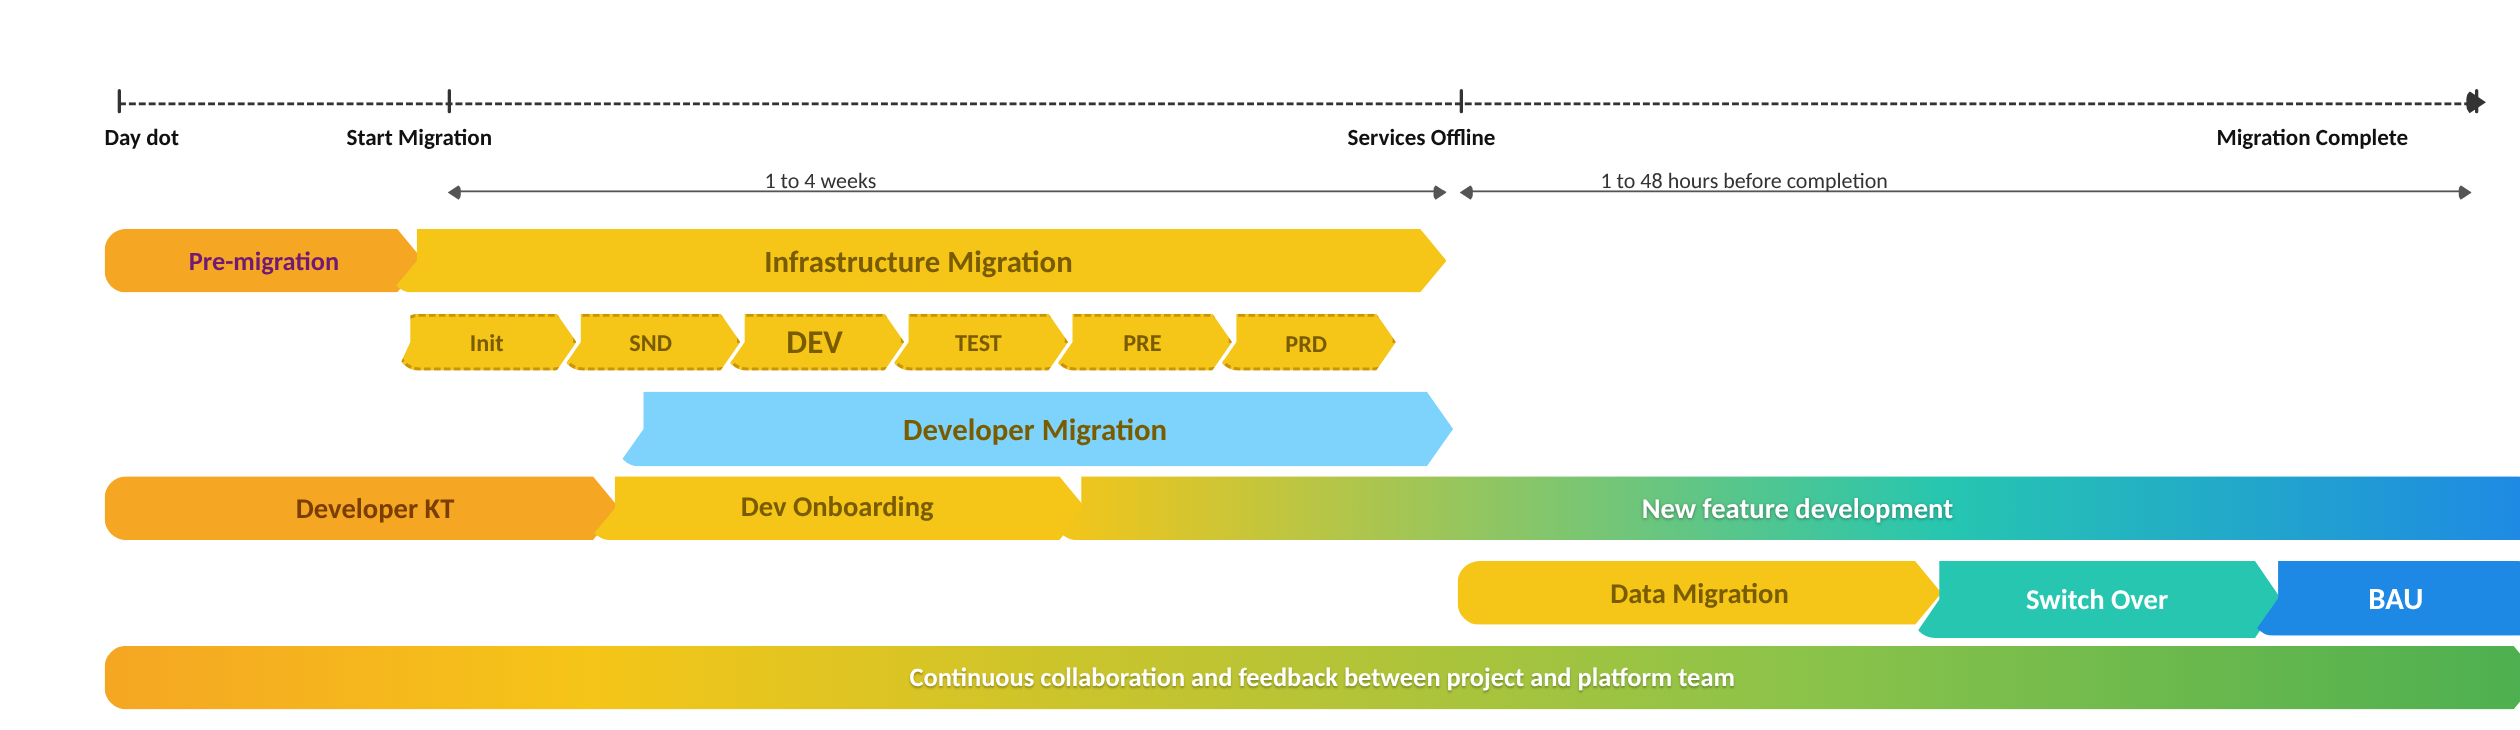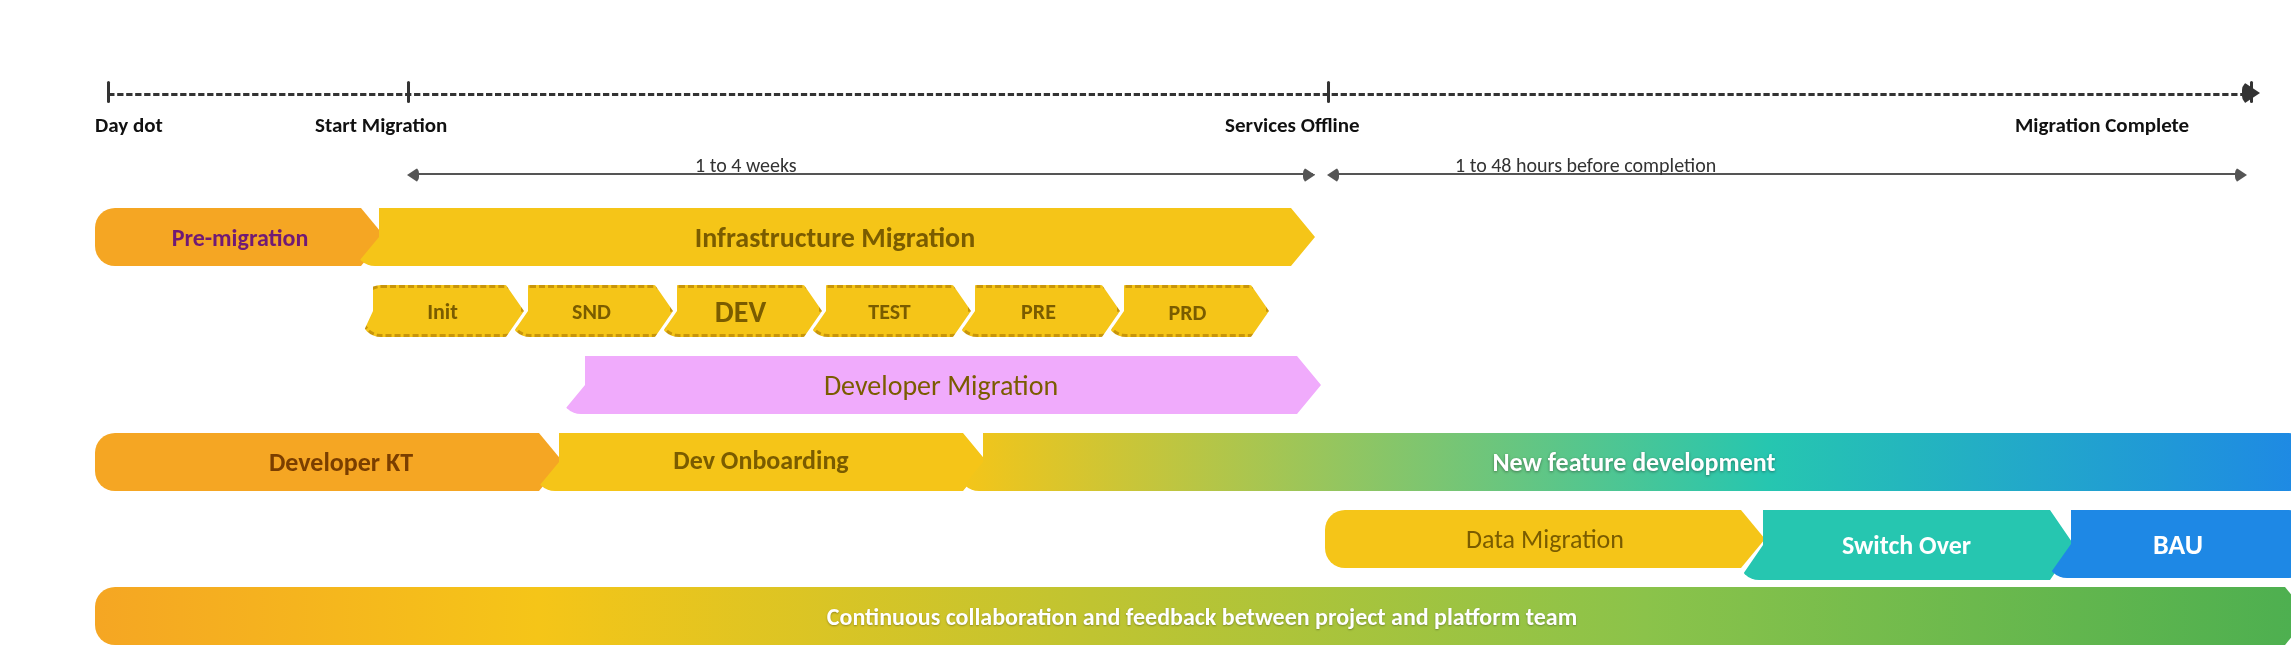--- a/index.html
+++ b/index.html
@@ -181,23 +181,23 @@
       <span>PRE</span>
     </div>
     <div style="position:absolute; left:1011px; top:4px; width:163px; height:52px; background:#F5C518; border:3px dashed #c8950a;
                 clip-path: polygon(18px 0, calc(100% - 18px) 0, 100% 50%, calc(100% - 18px) 100%, 0 100%, 18px 50%);
                 display:flex; justify-content:center; color:#7a5c00; font-size:22px; font-weight:700;">
       <span>PRD</span>
     </div>
   </div>
 
   <div style="position:relative; height:66px; margin-bottom:3px;">
-    <div style="position:absolute; left:466px; top:4px; width:760px; height:58px; background:#f0abfc;
-                clip-path: polygon(24px 0, calc(100% - 24px) 0, 100% 50%, calc(100% - 24px) 100%, 0 100%, 24px 50%);
-                display:flex; align-items:center; justify-content:center; color:#7a5c00; font-size:28px; font-weight:400;">
+    <div style="position:absolute; left:466px; top:4px; width:760px; height:68px; background:#7dd3fc;
+                clip-path: polygon(24px 0, calc(100% - 24px) 0, 100% 50%, calc(100% - 24px) 100%, 0 100%, 24px 50%);
+                display:flex; align-items:center; justify-content:center; color:#7a5c00; font-size:28px; font-weight:700;">
       <span>Developer Migration</span>
     </div>
   </div>
 
   <div style="position:relative; height:66px; margin-bottom:3px;">
     <div style="position:absolute; left:0; top:4px; width:468px; height:58px; background:#F5A623;
                 clip-path: polygon(0 0, calc(100% - 24px) 0, 100% 50%, calc(100% - 24px) 100%, 0 100%);
                 display:flex; align-items:center; justify-content:center; color:#7a3e00; font-size:26px; font-weight:700;padding-left:24px;">
       <span>Developer KT</span>
     </div>
@@ -210,21 +210,21 @@
                 background: linear-gradient(to right, #F5C518 0%, #26C6B0 60%, #1E88E5 100%);
                 clip-path: polygon(24px 0, 100% 0, 100% 100%, 0 100%, 24px 50%);
                 display:flex; align-items:center; justify-content:center; color:#fff; font-size:26px; font-weight:700; text-shadow: 0 1px 3px rgba(0,0,0,0.4);">
       <span>New feature development</span>
     </div>
   </div>
 
   <div style="position:relative; height:66px; margin-bottom:3px;">
     <div style="position:absolute; left:1230px; top:4px; width:440px; height:58px; background:#F5C518;
                 clip-path: polygon(0 0, calc(100% - 24px) 0, 100% 50%, calc(100% - 24px) 100%, 0 100%);
-                display:flex; align-items:center; justify-content:center; color:#7a5c00; font-size:26px; font-weight:400;">
+                display:flex; align-items:center; justify-content:center; color:#7a5c00; font-size:26px; font-weight:700;">
       <span>Data Migration</span>
     </div>
     <div style="position:absolute; left:1644px; top:4px; width:335px; height:70px; background:#26C6B0;
                 clip-path: polygon(24px 0, calc(100% - 24px) 0, 100% 50%, calc(100% - 24px) 100%, 0 100%, 24px 50%);
                 display:flex; align-items:center; justify-content:center; color:#fff; font-size:26px; font-weight:700;">
       <span>Switch Over</span>
     </div>
     <div style="position:absolute; left:1952px; top:4px; width:262px; height:68px; background:#1E88E5;
                 clip-path: polygon(24px 0, 100% 0, 100% 100%, 0 100%, 24px 50%);
                 display:flex; align-items:center; justify-content:center; color:#fff; font-size:28px; font-weight:900;">

